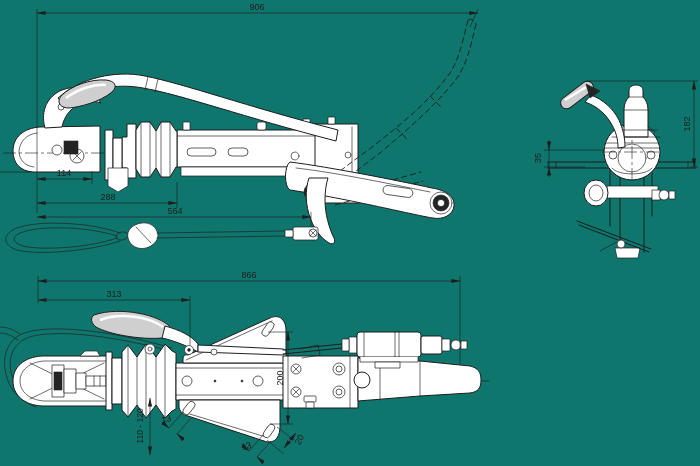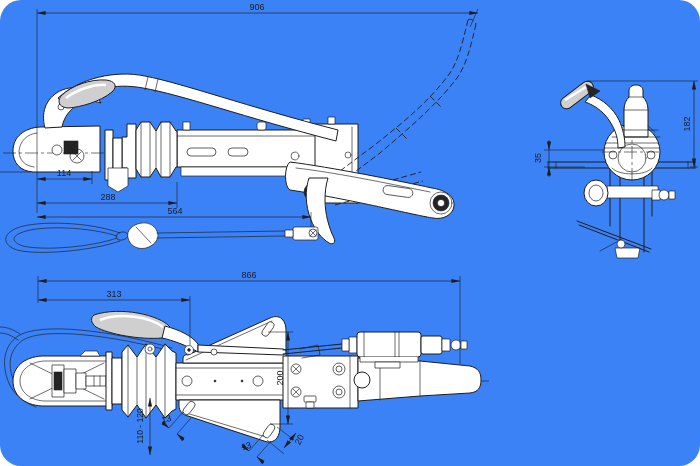--- a/index.html
+++ b/index.html
@@ -1,17 +1,17 @@
 <!DOCTYPE html>
 <html><head>
 <meta charset="utf-8">
 <style>
   html,body{margin:0;padding:0;background:#fff;}
-  .stage{position:relative;width:700px;height:466px;background:#3b82f6;overflow:hidden;
-         font-family:"Liberation Sans",sans-serif;border-radius:21px;}
+  .stage{position:relative;width:700px;height:466px;background:#0f766e;overflow:hidden;
+         font-family:"Liberation Sans",sans-serif;}
   svg{display:block;}
   .ln{fill:none;stroke:#1d1d1d;stroke-width:1;stroke-linecap:round;stroke-linejoin:round;}
   .th{fill:none;stroke:#1d1d1d;stroke-width:.65;stroke-linecap:round;}
   .fw{fill:#ffffff;stroke:#1d1d1d;stroke-width:1;stroke-linejoin:round;}
   .fwt{fill:#ffffff;stroke:#1d1d1d;stroke-width:.7;stroke-linejoin:round;}
   .dk{fill:#242424;stroke:#1d1d1d;stroke-width:.6;}
   .gy{fill:#cfcfcf;stroke:#1d1d1d;stroke-width:1;}
   .dim{fill:none;stroke:#1d1d1d;stroke-width:.65;}
   .ext{fill:none;stroke:#1d1d1d;stroke-width:.6;}
   .hid{fill:none;stroke:#1d1d1d;stroke-width:.9;stroke-dasharray:6 3;}

